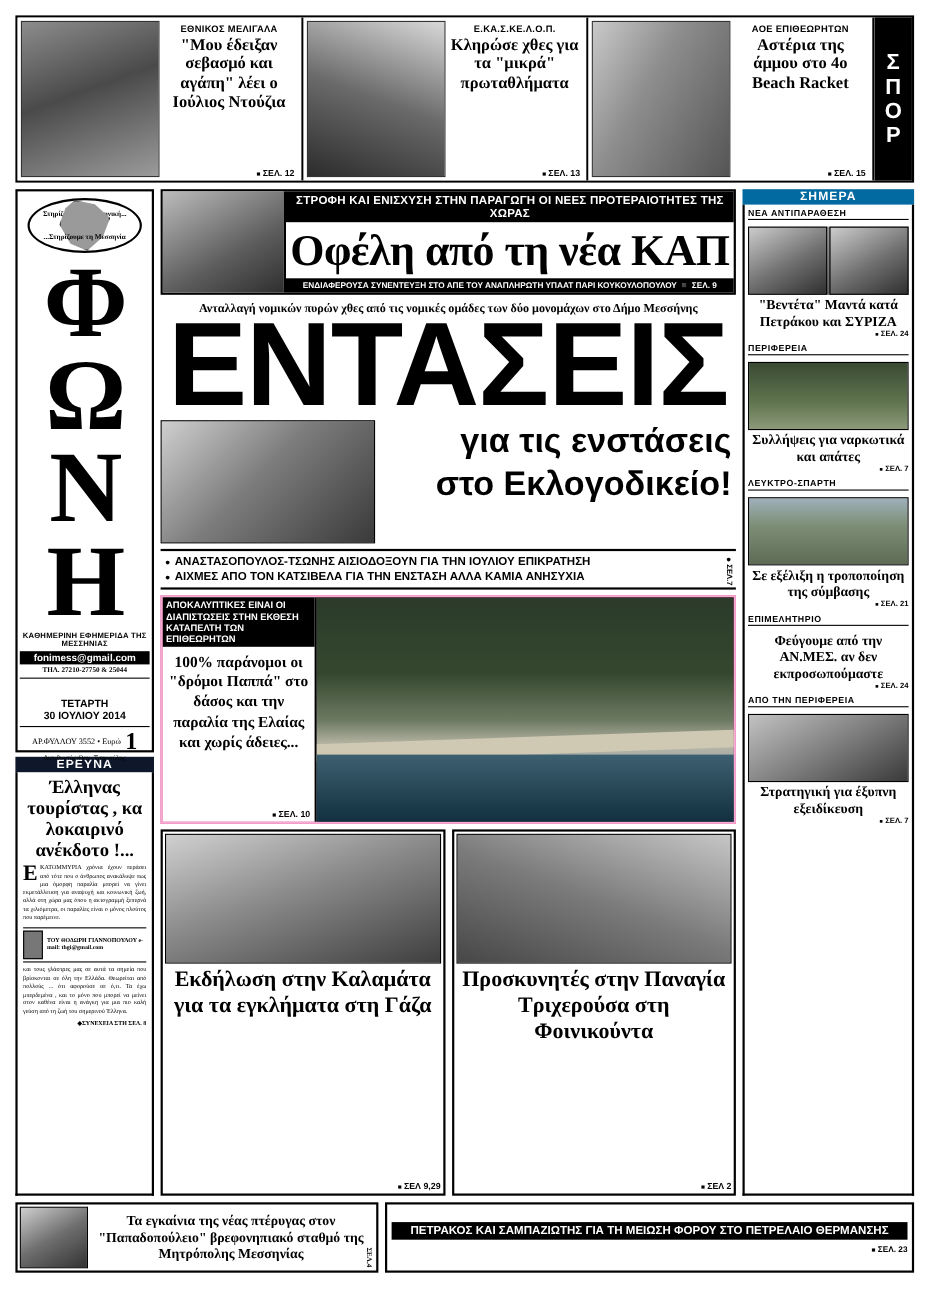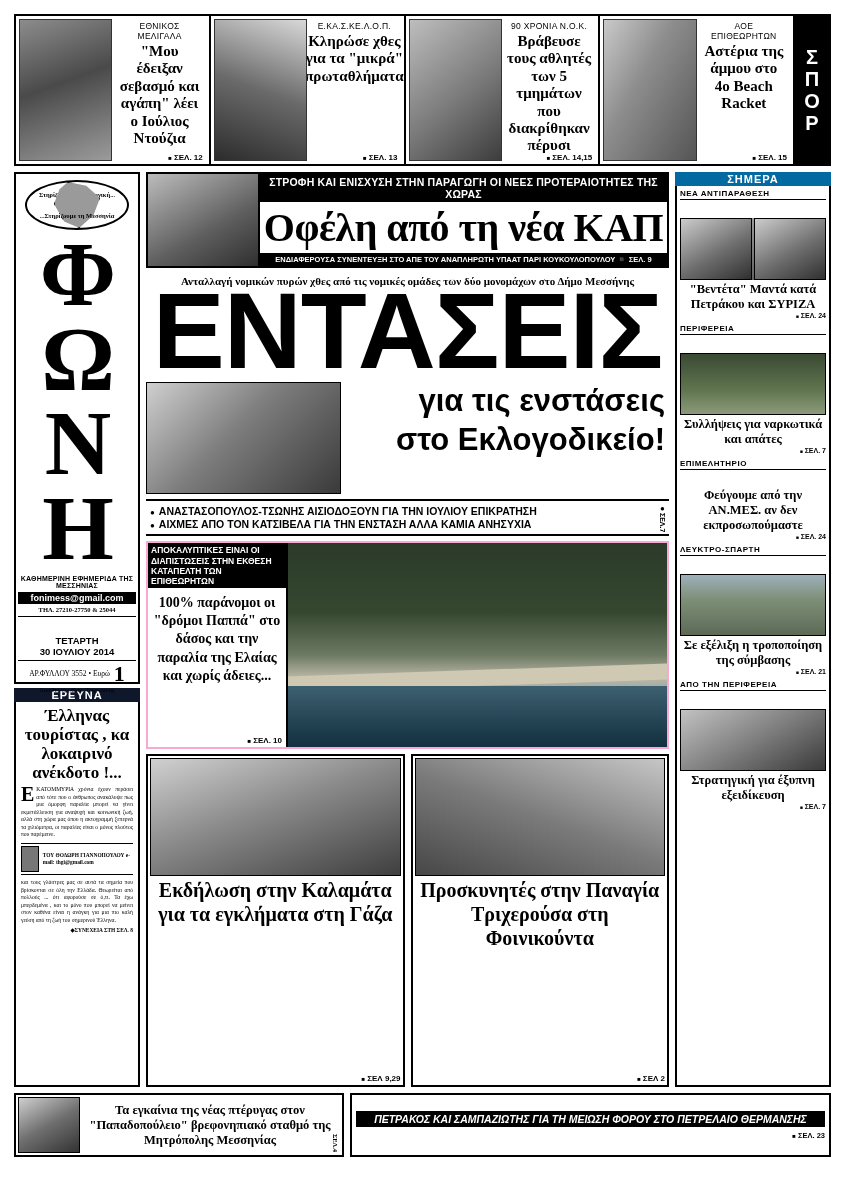--- a/index.html
+++ b/index.html
@@ -31,21 +31,21 @@
   }
   .sp-photo.v1 { background:linear-gradient(160deg,#8c8c8c 0%,#4a4a4a 45%,#9b9b9b 100%); }
   .sp-photo.v2 { background:linear-gradient(200deg,#d8d8d8 0%,#6a6a6a 50%,#2c2c2c 100%); }
   .sp-photo.v3 { background:linear-gradient(140deg,#bdbdbd 0%,#7a7a7a 55%,#3d3d3d 100%); }
   .sp-photo.v4 { background:linear-gradient(120deg,#c9c9c9 0%,#8e8e8e 40%,#555 100%); }
   .sp-text {
     width:50%; padding:2px 4px 0 5px; display:flex; flex-direction:column;
     align-items:center; text-align:center;
   }
   .sp-kicker {
-    font-size:8.5px; font-weight:normal; letter-spacing:.3px;
+    font-size:8.5px; font-weight:bold; letter-spacing:.3px;
     font-family:"Liberation Sans", sans-serif; margin-bottom:2px;
   }
   .sp-head {
     font-size:15px; font-weight:bold; line-height:1.16;
     font-family:"Liberation Serif", serif;
   }
   .sp-page {
     position:absolute; bottom:2px; right:6px; font-size:8px; font-weight:bold;
     font-family:"Liberation Sans", sans-serif;
   }
@@ -243,21 +243,21 @@
 
   
   .simera-hdr {
     background:#0369a1; color:#fff; text-align:center; font-weight:bold; font-size:11px;
     letter-spacing:1px; font-family:"Liberation Sans", sans-serif; padding:1px 0;
   }
   .right-box { border:2px solid #000; border-top:none; flex:1; padding:3px; }
   .ritem { margin-bottom:5px; }
   .ritem-hdr {
     font-size:8px; font-weight:bold; letter-spacing:.5px; border-bottom:1px solid #000;
-    font-family:"Liberation Sans", sans-serif; margin-bottom:18px; padding-bottom:1px;
+    font-family:"Liberation Sans", sans-serif; margin-bottom:6px; padding-bottom:1px;
   }
   .ritem-ph {
     height:62px; border:1px solid #000;
     background:linear-gradient(150deg,#c2c2c2,#7f7f7f 50%,#3a3a3a);
   }
   .ritem-ph.duo { display:flex; gap:2px; border:none; }
   .ritem-ph.duo div { flex:1; border:1px solid #000;
     background:linear-gradient(150deg,#cccccc,#6f6f6f 55%,#303030); }
   .ritem-ph.green { background:linear-gradient(to bottom,#3a4a33,#60754f 60%,#8c9a7a); }
   .ritem-ph.road { background:linear-gradient(to bottom,#9fb0bb 0%,#7e8f78 40%,#5d6b55 100%); }
@@ -276,21 +276,21 @@
   .foot-left .tx {
     flex:1; display:flex; align-items:center; justify-content:center; text-align:center;
     font-size:12.5px; font-weight:bold; line-height:1.2; padding:0 4px;
     font-family:"Liberation Serif", serif; position:relative;
   }
   .foot-left .sel { position:absolute; right:1px; bottom:1px; font-size:6.5px; writing-mode:vertical-rl; font-weight:bold;}
   .foot-right { flex:1; border:2px solid #000; display:flex; flex-direction:column;
     justify-content:center; padding:2px 4px; }
   .foot-right .bar {
     background:#000; color:#fff; text-align:center; font-size:10.5px; font-weight:bold;
-    font-family:"Liberation Sans", sans-serif; padding:2px 0;font-style:italic;
+    font-family:"Liberation Sans", sans-serif; padding:2px 0;
   }
   .foot-right .sel { text-align:right; font-size:7.5px; font-weight:bold; margin-top:4px;
     font-family:"Liberation Sans", sans-serif; }
   .foot-right .sel:before { content:"\25A0"; font-size:6px; margin-right:2px; }
 </style>
 </head>
 <body>
 
 <div class="page">
 
@@ -303,28 +303,20 @@
       </div>
       <div class="sp-page">ΣΕΛ. 12</div>
     </div>
     <div class="sport-cell">
       <div class="sp-photo v2"></div>
       <div class="sp-text">
         <div class="sp-kicker">Ε.ΚΑ.Σ.ΚΕ.Λ.Ο.Π.</div>
         <div class="sp-head">Κληρώσε χθες για τα "μικρά" πρωταθλήματα</div>
       </div>
       <div class="sp-page">ΣΕΛ. 13</div>
-    </div>
-    <div class="sport-cell">
-      <div class="sp-photo v3"></div>
-      <div class="sp-text">
-        <div class="sp-kicker">90 ΧΡΟΝΙΑ Ν.Ο.Κ.</div>
-        <div class="sp-head">Βράβευσε τους αθλητές των 5 τμημάτων που διακρίθηκαν πέρυσι</div>
-      </div>
-      <div class="sp-page">ΣΕΛ. 14,15</div>
     </div>
     <div class="sport-cell">
       <div class="sp-photo v4"></div>
       <div class="sp-text">
         <div class="sp-kicker">ΑΟΕ ΕΠΙΘΕΩΡΗΤΩΝ</div>
         <div class="sp-head">Αστέρια της άμμου στο 4ο Beach Racket</div>
       </div>
       <div class="sp-page">ΣΕΛ. 15</div>
     </div>
     <div class="spor-box">
@@ -449,30 +441,30 @@
         </div>
 
         <div class="ritem">
           <div class="ritem-hdr">ΠΕΡΙΦΕΡΕΙΑ</div>
           <div class="ritem-ph green"></div>
           <div class="ritem-ttl">Συλλήψεις για ναρκωτικά και απάτες</div>
           <div class="ritem-sel">ΣΕΛ. 7</div>
         </div>
 
         <div class="ritem">
-          <div class="ritem-hdr">ΕΠΙΜΕΛΗΤΗΡΙΟ</div>
-          <div class="ritem-ttl">Φεύγουμε από την ΑΝ.ΜΕΣ. αν δεν εκπροσωπούμαστε</div>
-          <div class="ritem-sel">ΣΕΛ. 24</div>
-        </div>
-
-        <div class="ritem">
           <div class="ritem-hdr">ΛΕΥΚΤΡΟ-ΣΠΑΡΤΗ</div>
           <div class="ritem-ph road"></div>
           <div class="ritem-ttl">Σε εξέλιξη η τροποποίηση της σύμβασης</div>
           <div class="ritem-sel">ΣΕΛ. 21</div>
+        </div>
+
+        <div class="ritem">
+          <div class="ritem-hdr">ΕΠΙΜΕΛΗΤΗΡΙΟ</div>
+          <div class="ritem-ttl">Φεύγουμε από την ΑΝ.ΜΕΣ. αν δεν εκπροσωπούμαστε</div>
+          <div class="ritem-sel">ΣΕΛ. 24</div>
         </div>
 
         <div class="ritem">
           <div class="ritem-hdr">ΑΠΟ ΤΗΝ ΠΕΡΙΦΕΡΕΙΑ</div>
           <div class="ritem-ph"></div>
           <div class="ritem-ttl">Στρατηγική για έξυπνη εξειδίκευση</div>
           <div class="ritem-sel">ΣΕΛ. 7</div>
         </div>
 
       </div>

